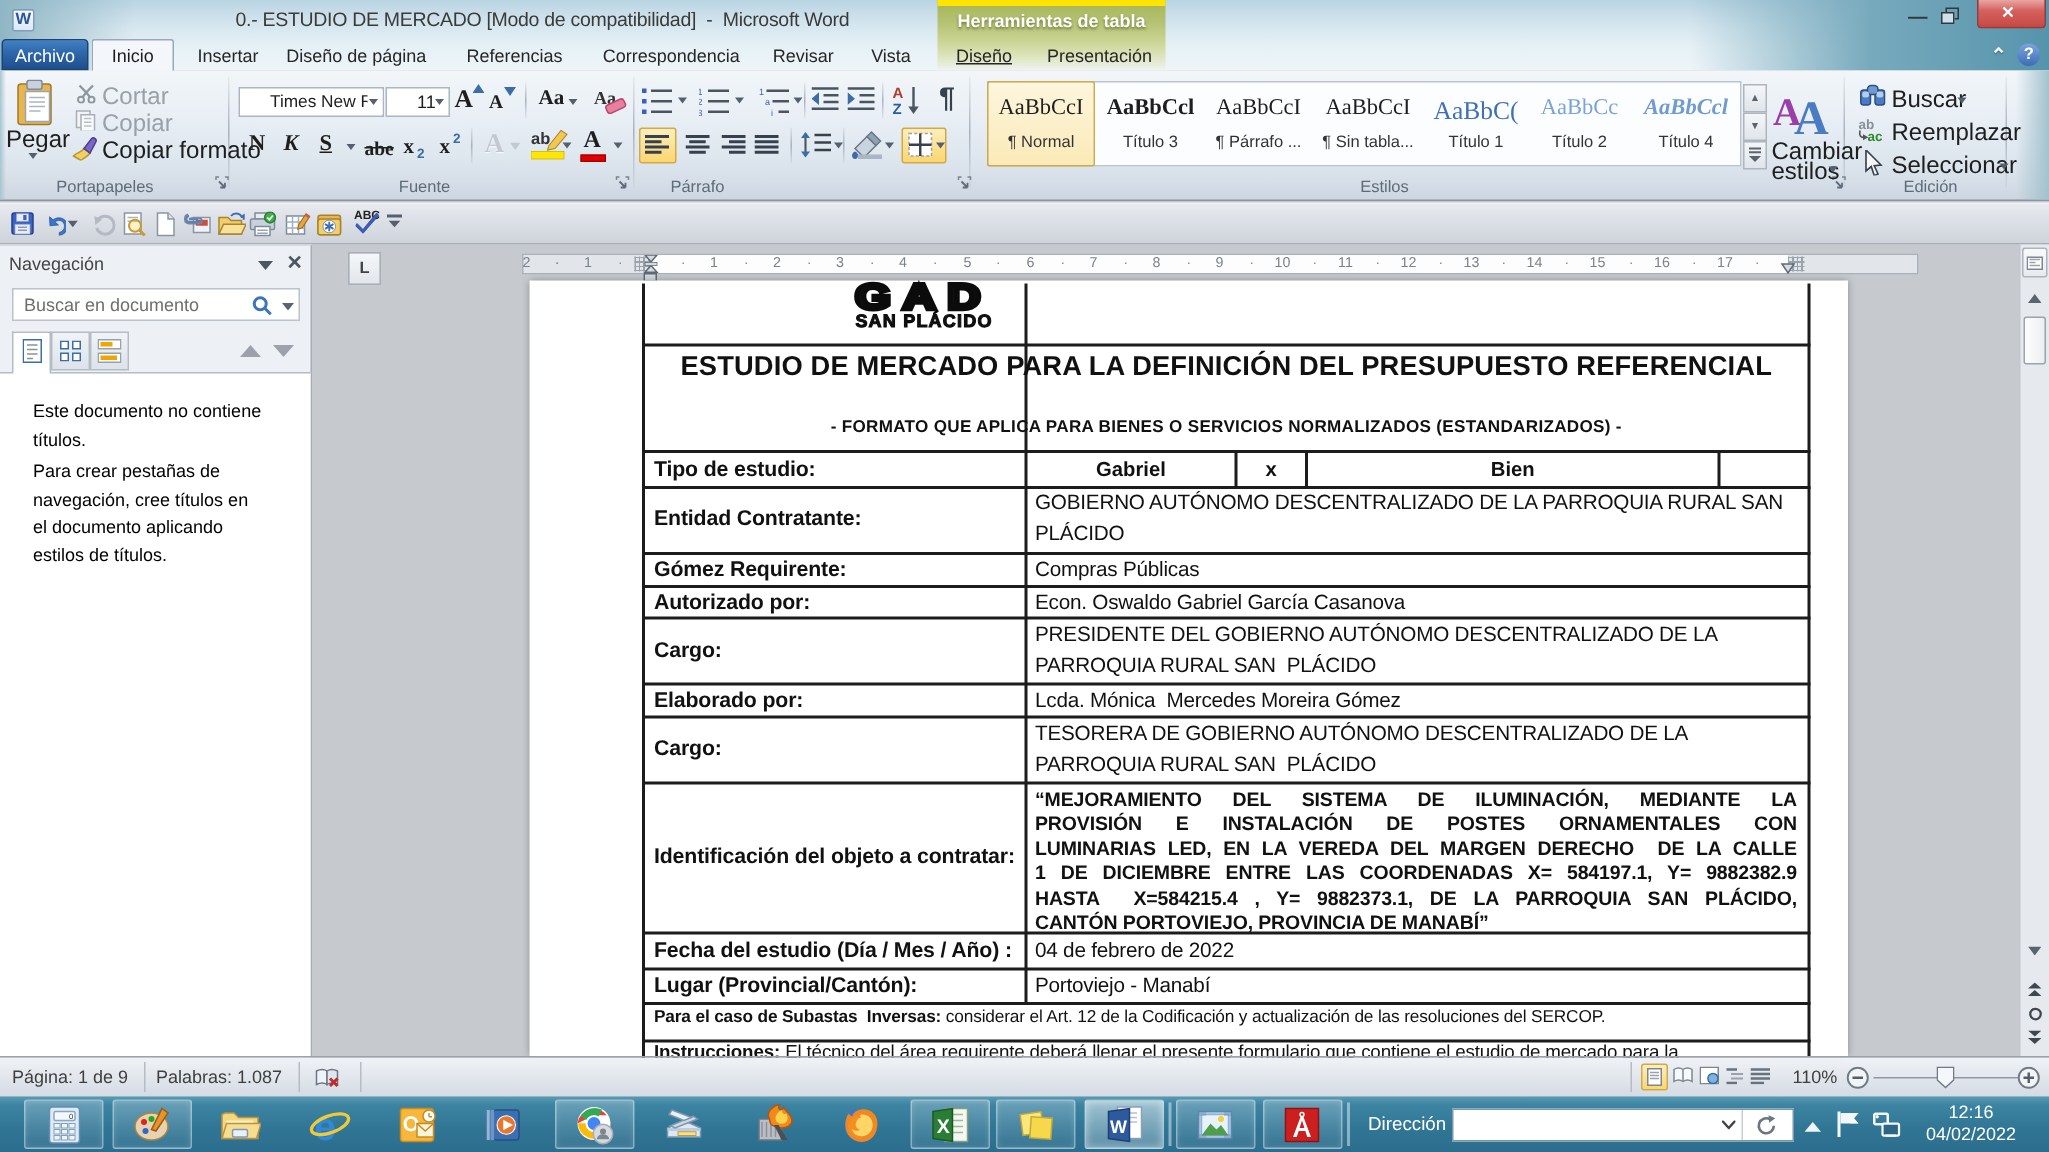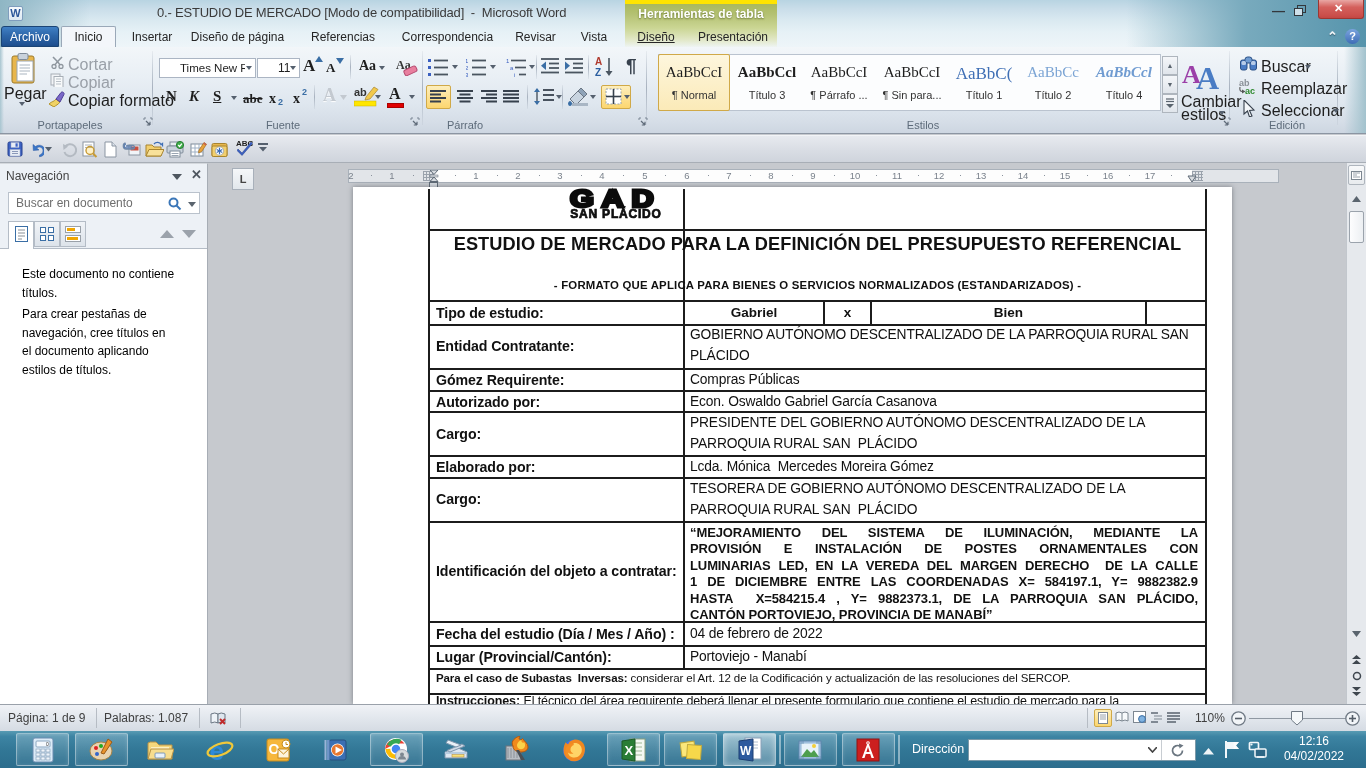--- a/index.html
+++ b/index.html
@@ -311,21 +311,21 @@
       </svg>
   <div class="car" style="left:624px;top:48px;"></div>
   <div class="abs" style="left:658px;top:7px;width:503px;height:57px;background:#fcfdfe;border:1px solid #bac3cf;"></div>
   <div class="abs bigA" style="left:659px;top:17px;width:70px;text-align:center;color:#1e1e1e;font-size:15px;">AaBbCcI</div>
   <div class="abs" style="left:659px;top:42px;width:70px;text-align:center;font-size:11px;color:#333;white-space:nowrap;">¶ Normal</div>
   <div class="abs bigA" style="left:732px;top:17px;width:70px;text-align:center;color:#1e1e1e;font-size:15px;font-weight:bold;">AaBbCcl</div>
   <div class="abs" style="left:732px;top:42px;width:70px;text-align:center;font-size:11px;color:#333;white-space:nowrap;">Título 3</div>
   <div class="abs bigA" style="left:804px;top:17px;width:70px;text-align:center;color:#1e1e1e;font-size:15px;">AaBbCcI</div>
   <div class="abs" style="left:804px;top:42px;width:70px;text-align:center;font-size:11px;color:#333;white-space:nowrap;">¶ Párrafo ...</div>
   <div class="abs bigA" style="left:877px;top:17px;width:70px;text-align:center;color:#1e1e1e;font-size:15px;">AaBbCcI</div>
-  <div class="abs" style="left:877px;top:42px;width:70px;text-align:center;font-size:11px;color:#333;white-space:nowrap;">¶ Sin para...</div>
+  <div class="abs" style="left:877px;top:42px;width:70px;text-align:center;font-size:11px;color:#333;white-space:nowrap;">¶ Sin tabla...</div>
   <div class="abs bigA" style="left:949px;top:17px;width:70px;text-align:center;color:#3f6fb5;font-size:17px;">AaBbC(</div>
   <div class="abs" style="left:949px;top:42px;width:70px;text-align:center;font-size:11px;color:#333;white-space:nowrap;">Título 1</div>
   <div class="abs bigA" style="left:1018px;top:17px;width:70px;text-align:center;color:#7ba4d4;font-size:15px;">AaBbCc</div>
   <div class="abs" style="left:1018px;top:42px;width:70px;text-align:center;font-size:11px;color:#333;white-space:nowrap;">Título 2</div>
   <div class="abs bigA" style="left:1089px;top:17px;width:70px;text-align:center;color:#6f9bd1;font-size:15px;font-style:italic;font-weight:bold;">AaBbCcl</div>
   <div class="abs" style="left:1089px;top:42px;width:70px;text-align:center;font-size:11px;color:#333;white-space:nowrap;">Título 4</div>
   <div class="abs ybox" style="left:658px;top:7px;width:72px;height:57px;background:linear-gradient(180deg,#fdf6dd,#fbeab8);"></div>
   <div class="abs bigA" style="left:659px;top:17px;width:70px;text-align:center;font-size:15px;">AaBbCcI</div>
   <div class="abs" style="left:659px;top:42px;width:70px;text-align:center;font-size:11px;color:#333;">¶ Normal</div>
   <div class="abs" style="left:1162px;top:9px;width:16px;height:19px;background:linear-gradient(180deg,#f4f6f9,#e0e5eb);border:1px solid #aeb5bd;color:#5a646e;font-size:7px;text-align:center;line-height:18px;">▲</div>

